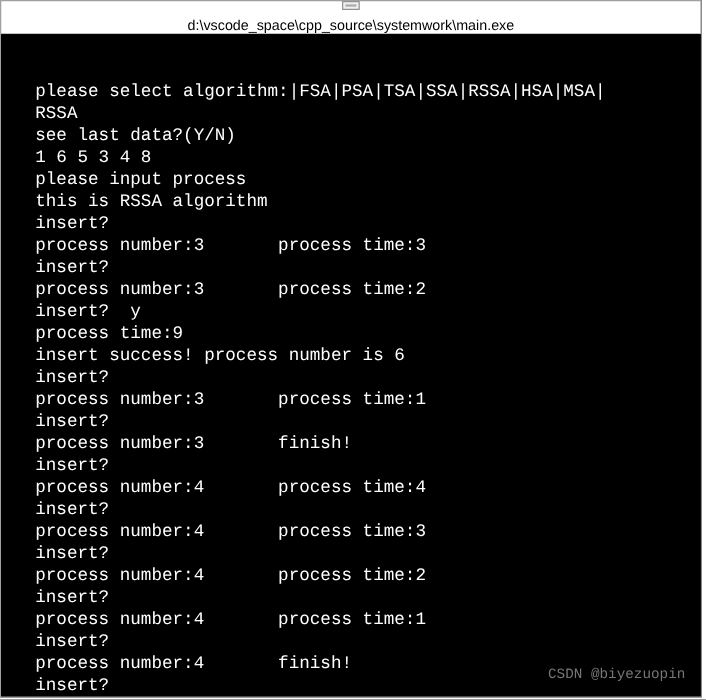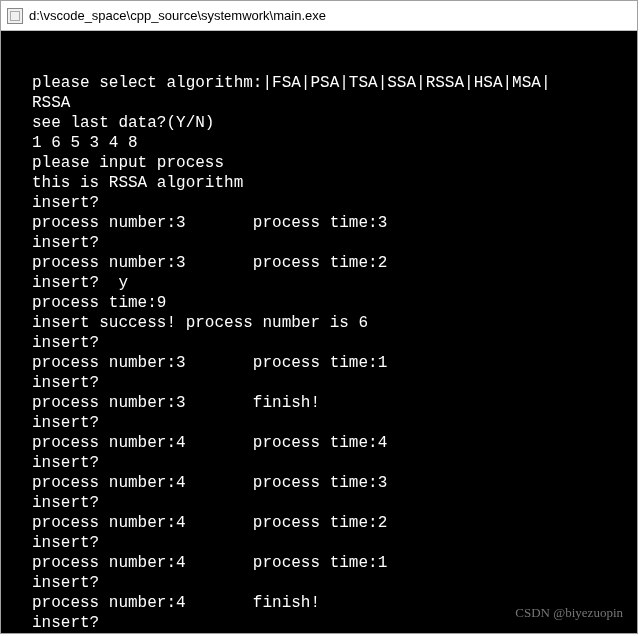--- a/index.html
+++ b/index.html
@@ -20,20 +20,21 @@
     flex-direction: column;
   }
   .titlebar {
     height: 30px;
     background: #ffffff;
     border-bottom: 1px solid #c0c0c0;
     display: flex;
     align-items: center;
     padding: 0 6px;
     gap: 6px;
+    flex-direction: column;
   }
   .app-icon {
     width: 16px;
     height: 16px;
     border: 1px solid #888;
     background: #f0f0f0;
     display: inline-block;
     position: relative;
   }
   .app-icon::after {
@@ -57,21 +58,21 @@
     white-space: pre;
     overflow: hidden;
     position: relative;
   }
   .line { white-space: pre; margin-left: 29px; }
   .watermark {
     position: absolute;
     right: 14px;
     bottom: 10px;
     color: #8b8b8b;
-    font-family: Liberation Serif, serif;
+    font-family: Liberation Mono, monospace;
     font-size: 13px;
     opacity: 0.85;
     pointer-events: none;
   }
 </style>
 </head>
 <body>
 
 <div class="window">
   <div class="titlebar">

